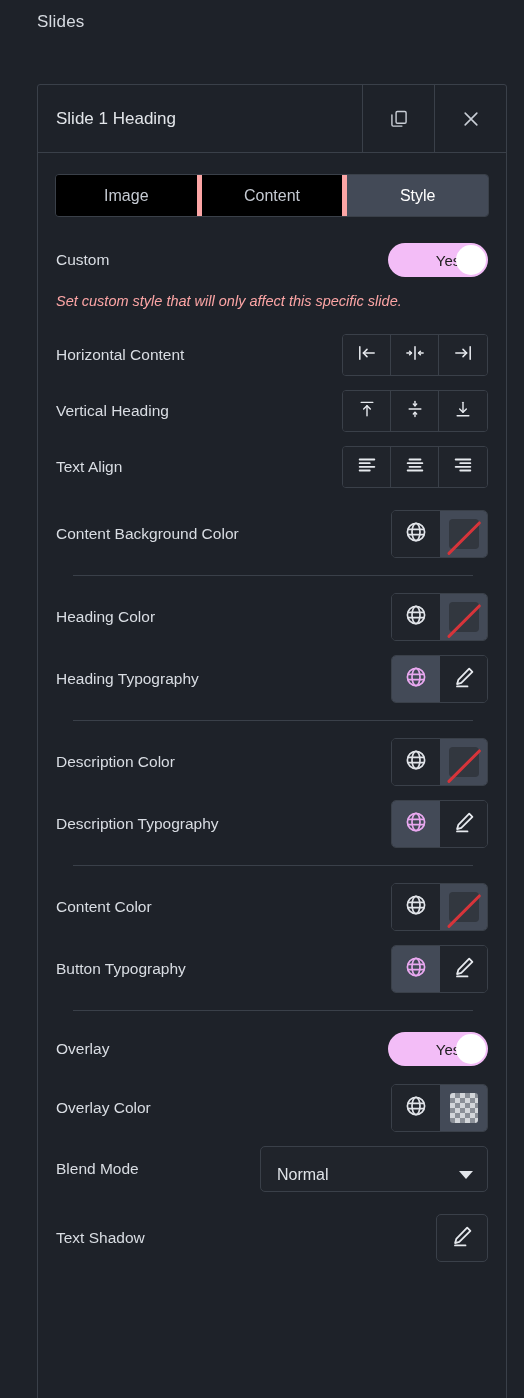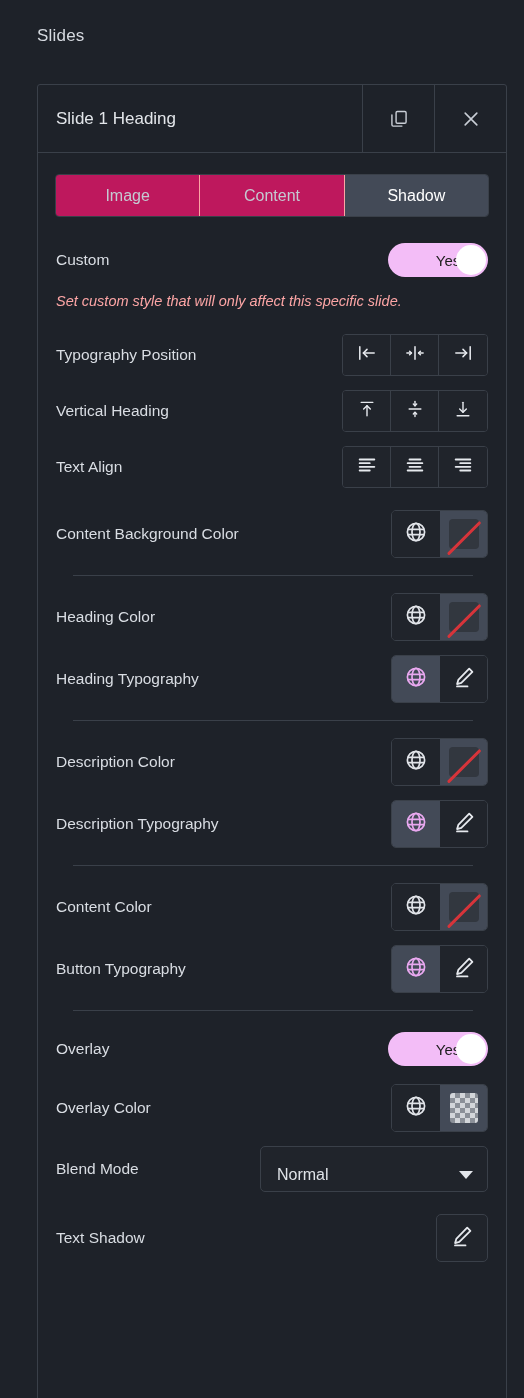--- a/index.html
+++ b/index.html
@@ -5,21 +5,21 @@
   * { box-sizing: border-box; margin: 0; padding: 0; }
   html, body {
     width: 524px; height: 1398px;
     background: #1e2229;
     font-family: "Liberation Sans", sans-serif;
     -webkit-font-smoothing: antialiased;
   }
   .root { position: relative; width: 524px; height: 1398px; overflow: hidden; }
 
   .slides-label {
-    position: absolute; left: 37px; top: 26px;
+    position: absolute; left: 37px; top: 12px;
     font-size: 17px; color: #d6dae0; letter-spacing: .2px;
   }
 
   .panel {
     position: absolute; left: 37px; top: 84px;
     width: 470px; height: 1318px;
     border: 1px solid #3a4049;
     border-radius: 3px;
     background: #1e2229;
   }
@@ -44,22 +44,22 @@
 
   
   .tabs-wrap { padding: 21px 17px 0 17px; }
   .tabs {
     display: flex; height: 43px;
     border: 1px solid #3a4049; border-radius: 4px; overflow: hidden;
   }
   .tab {
     flex: 1; display: flex; align-items: center; justify-content: center;
     font-size: 16px; color: #c5cad2;
-    border-right: 1px solid #fca5a5;
-    background: #be185d;
+    border-right: 5px solid #fca5a5;
+    background: #000000;
   }
   .tab:last-child { border-right: none; }
   .tab.active { background: #434a57; color: #ffffff; }
 
   
   .row {
     display: flex; align-items: center; justify-content: space-between;
     padding: 0 18px 0 18px;
     min-height: 42px;
   }
@@ -194,40 +194,40 @@
             <path d="M5 5 L19 19 M19 5 L5 19"></path>
           </svg>
         </span>
       </div>
     </div>
 
     <div class="tabs-wrap">
       <div class="tabs">
         <div class="tab">Image</div>
         <div class="tab">Content</div>
-        <div class="tab active">Shadow</div>
+        <div class="tab active">Style</div>
       </div>
     </div>
 
     <div class="spacer-md"></div>
 
     <div class="row">
       <span class="lbl">Custom</span>
       <div class="toggle">
         <span class="t-text">Yes</span>
         <span class="knob"></span>
       </div>
     </div>
 
     <div class="hint">Set custom style that will only affect this specific slide.</div>
 
     <div class="spacer-md"></div>
 
     <div class="row">
-      <span class="lbl">Typography Position</span>
+      <span class="lbl">Horizontal Content</span>
       <div class="igroup">
         <div class="ibtn">
           <span>
             <svg width="22" height="18" viewBox="0 0 24 20" fill="none" stroke="currentColor" stroke-width="1.7" stroke-linecap="round" stroke-linejoin="round">
               <path d="M4 3 V17"></path>
               <path d="M20 10 H8"></path>
               <path d="M12 6 L8 10 L12 14"></path>
             </svg>
           </span>
         </div>

